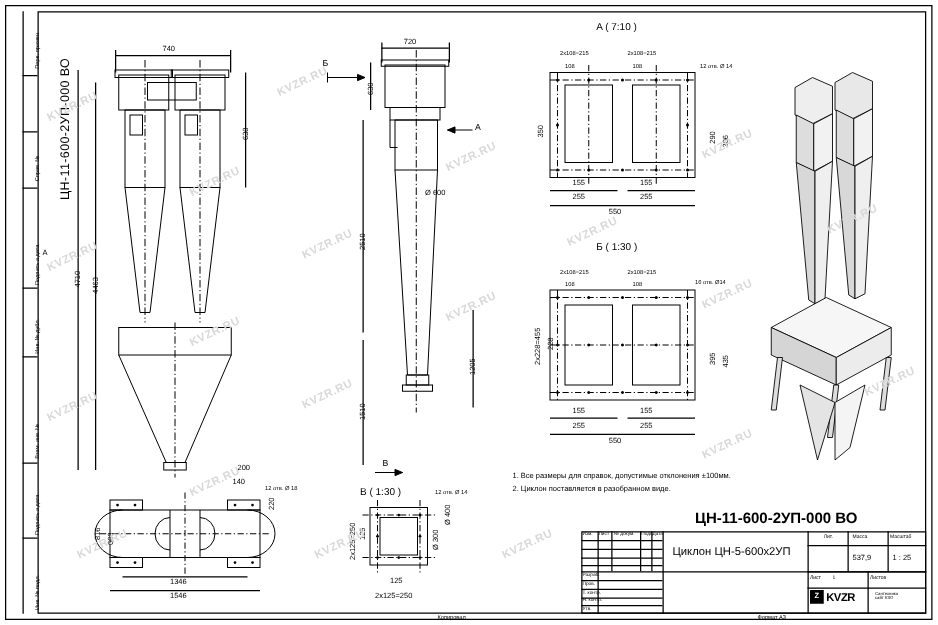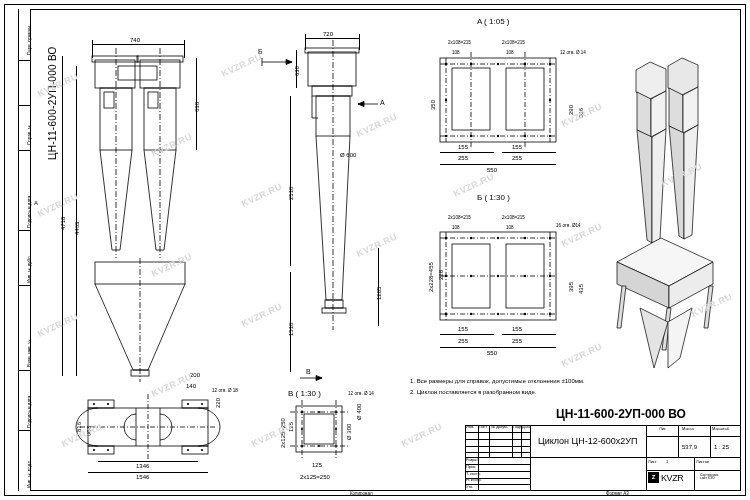--- a/index.html
+++ b/index.html
@@ -141,21 +141,21 @@
 
   <div class="dimv" style="left:290px;top:96px;height:170px;"></div>
   <div class="txt t6 rot" style="left:288px;top:200px;">2510</div>
 
   <div class="dimv" style="left:290px;top:272px;height:100px;"></div>
   <div class="txt t6 rot" style="left:288px;top:336px;">1510</div>
 
   <div class="dimv" style="left:378px;top:248px;height:78px;"></div>
   <div class="txt t6 rot" style="left:376px;top:300px;">1205</div>
 
-  <div class="txt t8" style="left:477px;top:18px;">A ( 1:05 )</div>
+  <div class="txt t8" style="left:477px;top:18px;">A ( 7:10 )</div>
   <svg width="750" height="500">
     <g stroke="#000" fill="none" stroke-width="0.8">
       <rect x="440" y="58" width="116" height="84"></rect>
       <rect x="452" y="68" width="38" height="62"></rect>
       <rect x="506" y="68" width="38" height="62"></rect>
       <line x1="446" y1="58" x2="446" y2="142" stroke-dasharray="5,2,1,2"></line>
       <line x1="550" y1="58" x2="550" y2="142" stroke-dasharray="5,2,1,2"></line>
       <line x1="440" y1="64" x2="556" y2="64" stroke-dasharray="5,2,1,2"></line>
       <line x1="440" y1="136" x2="556" y2="136" stroke-dasharray="5,2,1,2"></line>
       <line x1="471" y1="52" x2="471" y2="148" stroke-dasharray="5,2,1,2"></line>
@@ -372,35 +372,35 @@
   <div class="txt" style="left:491px;top:426px;font-size:3.8px;">№ докум.</div>
   <div class="txt" style="left:513px;top:426px;font-size:3.8px;">Подп.</div>
   <div class="txt" style="left:522px;top:426px;font-size:3.8px;">Дата</div>
 
   <div class="txt" style="left:466px;top:459px;font-size:3.8px;">Разраб.</div>
   <div class="txt" style="left:466px;top:466px;font-size:3.8px;">Пров.</div>
   <div class="txt" style="left:466px;top:473px;font-size:3.8px;">Т. контр.</div>
   <div class="txt" style="left:466px;top:479px;font-size:3.8px;">Н. контр.</div>
   <div class="txt" style="left:466px;top:486px;font-size:3.8px;">Утв.</div>
 
-  <div class="txt t9" style="left:538px;top:437px;">Циклон ЦН-12-600х2УП</div>
+  <div class="txt t9" style="left:538px;top:437px;">Циклон ЦН-5-600х2УП</div>
 
   <div class="txt" style="left:659px;top:427px;font-size:4px;">Лит.</div>
   <div class="txt" style="left:682px;top:427px;font-size:4px;">Масса</div>
   <div class="txt" style="left:712px;top:427px;font-size:4px;">Масштаб</div>
   <div class="txt t6" style="left:682px;top:444px;">537,9</div>
   <div class="txt t6" style="left:714px;top:444px;">1 : 25</div>
   <div class="txt" style="left:648px;top:460px;font-size:4px;">Лист</div>
   <div class="txt" style="left:666px;top:460px;font-size:4px;">1</div>
   <div class="txt" style="left:696px;top:460px;font-size:4px;">Листов</div>
 
   <div class="bx" style="left:648px;top:472px;width:46px;height:16px;border:none;">
     <div style="display:flex;align-items:center;gap:2px;">
       <div style="width:11px;height:11px;background:#000;color:#fff;font-size:6px;text-align:center;line-height:11px;font-weight:bold;">Z</div>
-      <div style="font-size:9px;font-weight:normal;letter-spacing:-.4px;">KVZR</div>
+      <div style="font-size:9px;font-weight:bold;letter-spacing:-.4px;">KVZR</div>
     </div>
   </div>
   <div class="txt" style="left:700px;top:474px;font-size:3.4px;white-space:pre-line;">Сантехника
 сайт КЗО</div>
 
   <div class="txt" style="left:350px;top:492px;font-size:4.5px;">Копировал</div>
   <div class="txt" style="left:606px;top:492px;font-size:4.5px;">Формат A3</div>
 
   <div class="wm" style="left:36px;top:80px;">KVZR.RU</div>
   <div class="wm" style="left:36px;top:200px;">KVZR.RU</div>

